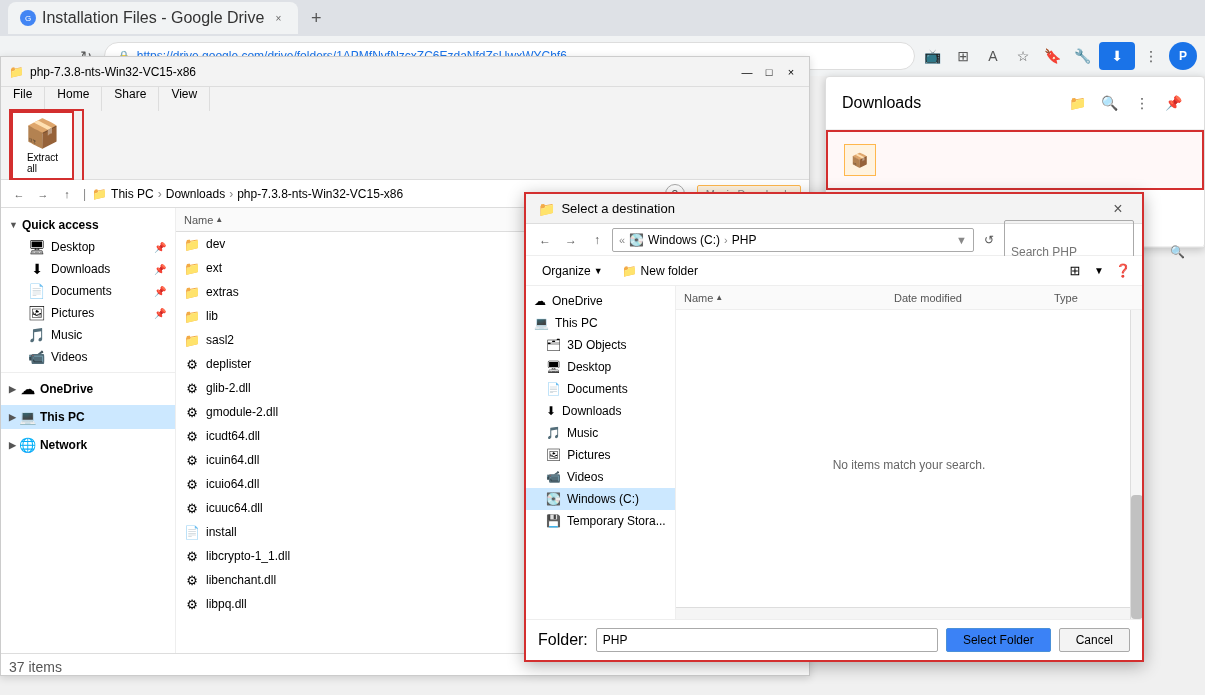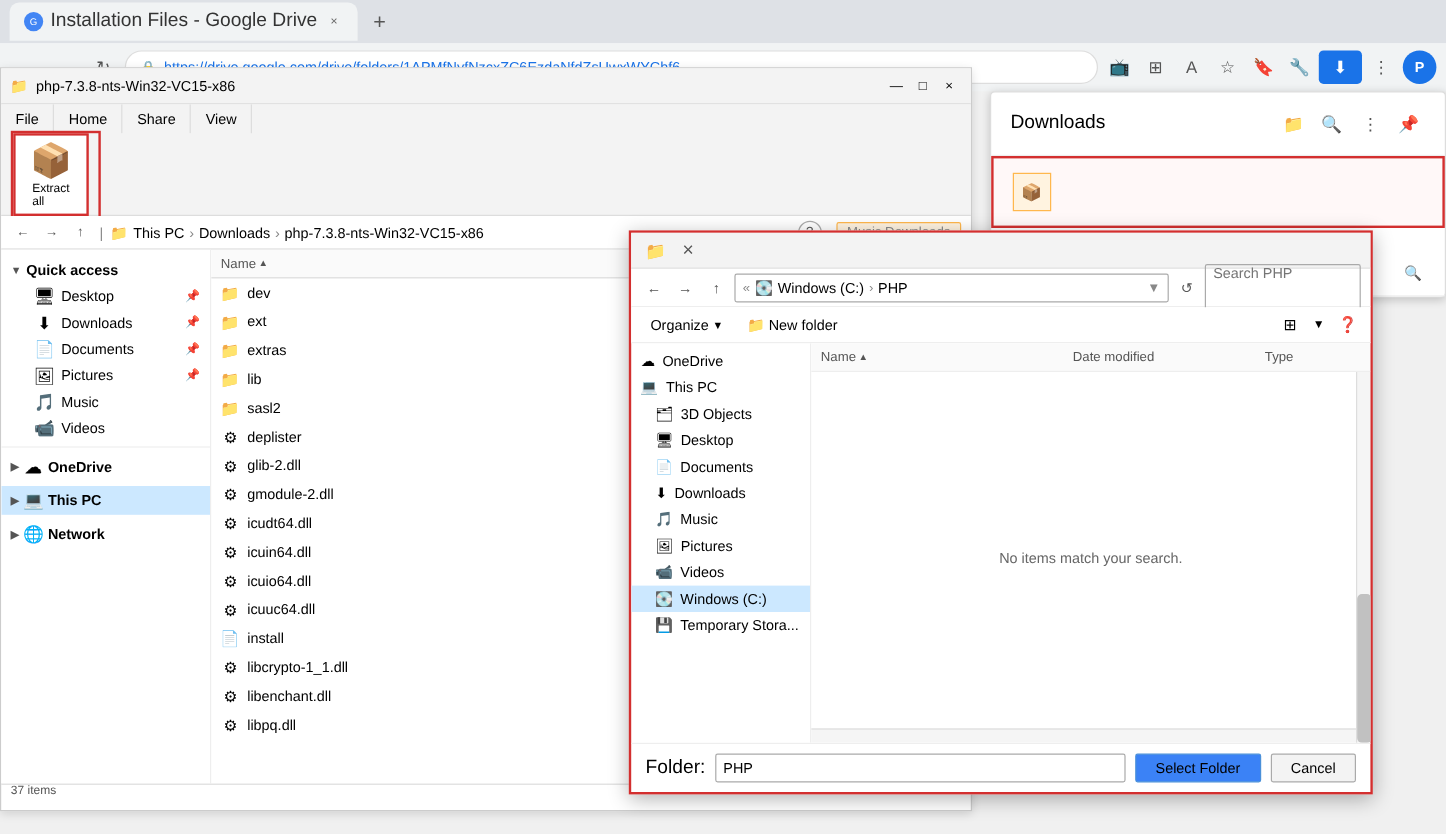--- a/index.html
+++ b/index.html
@@ -39,21 +39,21 @@
 
     
     .file-explorer { position: absolute; top: 56px; left: 0; width: 810px; height: 620px; background: white; border: 1px solid #ccc; box-shadow: 0 2px 8px rgba(0,0,0,0.15); display: flex; flex-direction: column; z-index: 3; }
     .explorer-titlebar { display: flex; align-items: center; height: 30px; background: #f3f3f3; padding: 0 8px; border-bottom: 1px solid #ddd; }
     .explorer-title { flex: 1; font-size: 12px; font-weight: 500; }
     .win-btns { display: flex; gap: 2px; }
     .win-btn { width: 20px; height: 20px; display: flex; align-items: center; justify-content: center; font-size: 11px; cursor: pointer; border-radius: 2px; }
 
     .ribbon { background: #f3f3f3; border-bottom: 1px solid #ddd; }
     .ribbon-tabs { display: flex; height: 24px; }
-    .ribbon-tab { padding: 0 12px; display: flex; align-items: center; font-size: 12px; cursor: pointer; border-right: 1px solid #ddd; }
+    .ribbon-tab { padding: 0 12px; display: flex; font-size: 12px; cursor: pointer; border-right: 1px solid #ddd; }
     .ribbon-tab.active { background: white; }
     .ribbon-content { display: flex; align-items: center; height: 68px; padding: 4px 8px; gap: 8px; }
     .ribbon-btn-group { display: flex; align-items: center; gap: 4px; border-right: 1px solid #ddd; padding-right: 8px; }
     .extract-all-btn { display: flex; flex-direction: column; align-items: center; justify-content: center; padding: 4px 12px; cursor: pointer; border: 2px solid #d32f2f; background: white; gap: 2px; min-width: 60px; }
     .extract-all-icon { font-size: 28px; }
     .extract-all-label { font-size: 10px; font-weight: 500; }
 
     .address-path-bar { display: flex; align-items: center; height: 28px; border-bottom: 1px solid #ddd; padding: 0 8px; gap: 4px; background: white; }
     .path-nav-btn { width: 20px; height: 20px; display: flex; align-items: center; justify-content: center; font-size: 11px; cursor: pointer; color: #555; }
     .path-btn { display: flex; align-items: center; gap: 2px; font-size: 12px; cursor: pointer; }
@@ -76,33 +76,33 @@
     .column-headers { display: flex; align-items: center; height: 24px; border-bottom: 1px solid #ddd; background: #fafafa; padding: 0 8px; }
     .col-header { font-size: 11px; color: #555; font-weight: 500; cursor: pointer; display: flex; align-items: center; gap: 2px; }
     .col-header.name { flex: 1; }
     .col-header.type { width: 200px; }
     .col-sort-arrow { font-size: 8px; }
     .file-list { flex: 1; overflow-y: auto; padding: 0 4px; }
     .file-item { display: flex; align-items: center; padding: 2px 4px; cursor: pointer; gap: 6px; height: 24px; }
     .file-icon { width: 16px; height: 16px; display: flex; align-items: center; justify-content: center; font-size: 13px; flex-shrink: 0; }
     .file-name { flex: 1; font-size: 12px; white-space: nowrap; overflow: hidden; text-overflow: ellipsis; }
     .file-type { width: 200px; font-size: 12px; color: #333; white-space: nowrap; overflow: hidden; text-overflow: ellipsis; }
-    .status-bar { height: 22px; border-top: 1px solid #ddd; display: flex; align-items: flex-start; padding: 0 8px; font-size: 10px; color: #555; }
+    .status-bar { height: 22px; border-top: 1px solid #ddd; display: flex; align-items: flex-end; padding: 0 8px; font-size: 14px; color: #555; }
 
     
     .select-dest-dialog { position: absolute; top: 192px; left: 524px; width: 620px; height: 470px; background: white; border: 1px solid #aaa; box-shadow: 0 4px 16px rgba(0,0,0,0.3); display: flex; flex-direction: column; z-index: 10; border: 2px solid #d32f2f; }
     .dialog-titlebar { display: flex; align-items: center; height: 30px; background: #f3f3f3; padding: 0 12px; border-bottom: 1px solid #ddd; }
     .dialog-title-icon { font-size: 14px; color: #ff9800; margin-right: 6px; }
     .dialog-title-text { flex: 1; font-size: 13px; }
     .dialog-close { width: 24px; height: 24px; display: flex; align-items: center; justify-content: center; cursor: pointer; font-size: 16px; color: #555; }
 
     .dialog-nav-bar { display: flex; align-items: center; height: 32px; padding: 0 8px; gap: 4px; border-bottom: 1px solid #eee; background: white; }
     .dialog-nav-btn { width: 22px; height: 22px; display: flex; align-items: center; justify-content: center; font-size: 12px; color: #555; cursor: pointer; border-radius: 3px; }
     .dialog-address { flex: 1; height: 24px; border: 1px solid #aaa; border-radius: 2px; display: flex; align-items: center; padding: 0 6px; gap: 4px; font-size: 12px; cursor: pointer; }
-    .dialog-search { width: 130px; height: 40px; border: 1px solid #aaa; border-radius: 2px; display: flex; align-items: flex-start; padding: 0 6px; gap: 4px; font-size: 12px; }
+    .dialog-search { width: 130px; height: 40px; border: 1px solid #aaa; border-radius: 2px; display: flex; align-items: flex-end; padding: 0 6px; gap: 4px; font-size: 12px; }
     .dialog-search-icon { font-size: 12px; color: #888; }
     .dialog-search-input { border: none; outline: none; font-size: 12px; flex: 1; background: transparent; }
 
     .dialog-toolbar { display: flex; align-items: center; height: 30px; padding: 0 8px; gap: 4px; border-bottom: 1px solid #eee; background: white; }
     .organize-btn { display: flex; align-items: center; gap: 3px; padding: 2px 8px; font-size: 12px; cursor: pointer; border-radius: 3px; }
     .new-folder-btn { display: flex; align-items: center; gap: 3px; padding: 2px 8px; font-size: 12px; cursor: pointer; border-radius: 3px; }
     .view-btns { margin-left: auto; display: flex; align-items: center; gap: 2px; }
     .view-btn { width: 22px; height: 22px; display: flex; align-items: center; justify-content: center; font-size: 13px; cursor: pointer; }
     .help-btn-dialog { width: 22px; height: 22px; display: flex; align-items: center; justify-content: center; font-size: 13px; cursor: pointer; color: #1a73e8; }
 
@@ -405,20 +405,21 @@
     </div>
   </div>
   <div class="status-bar">
     <span>37 items</span>
   </div>
 </div>
 
 <div class="select-dest-dialog">
   <div class="dialog-titlebar">
     <span class="dialog-title-icon">📁</span>
+    <span class="dialog-title-text">Select a destination</span>
     <div class="dialog-close">×</div>
   </div>
 
   <div class="dialog-nav-bar">
     <div class="dialog-nav-btn">←</div>
     <div class="dialog-nav-btn">→</div>
     <div class="dialog-nav-btn">↑</div>
     <div class="dialog-address">
       <span style="font-size:11px;color:#888;">«</span>
       <span style="font-size:12px;">💽</span>

